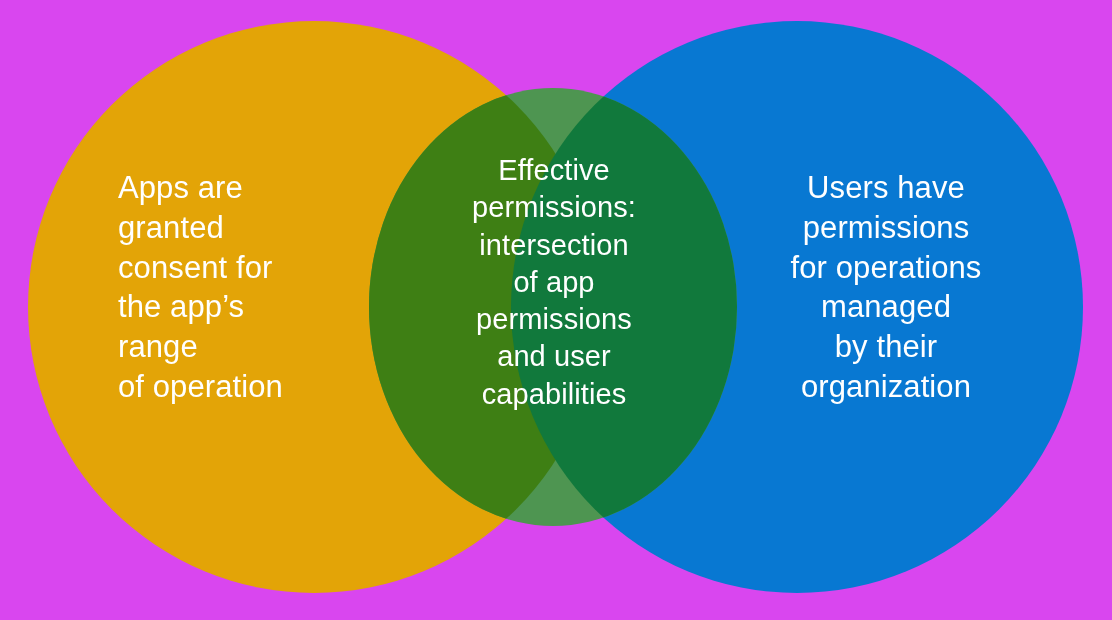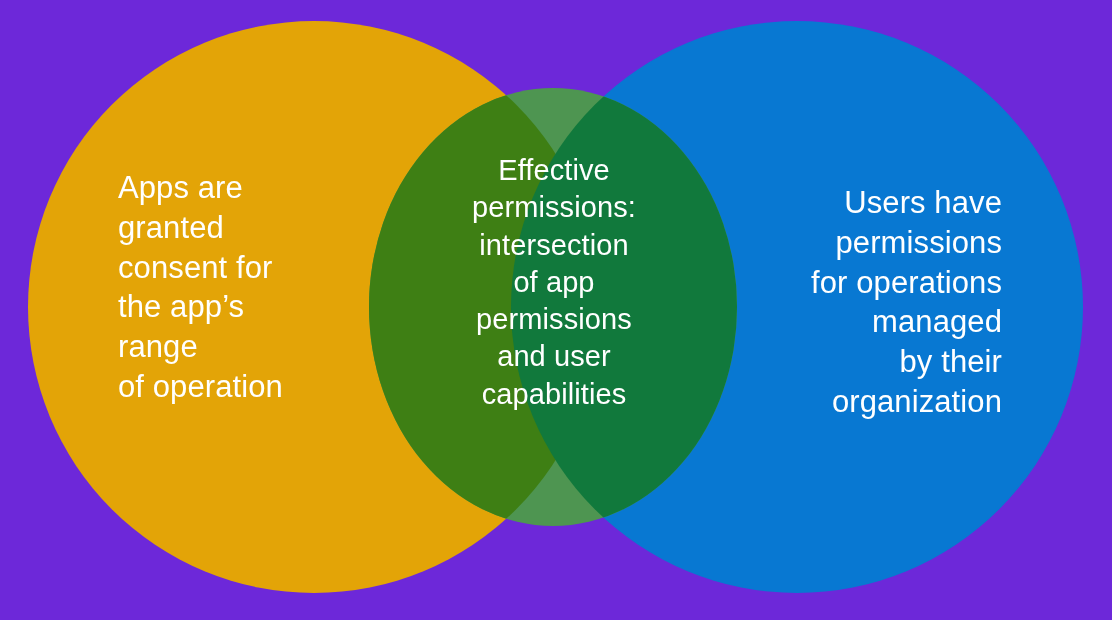--- a/index.html
+++ b/index.html
@@ -53,21 +53,21 @@
     left: 770px;
     top: 168px;
     width: 232px;
     text-align: right;
     font-size: 31px;
   }
 </style>
 </head>
 <body>
 
-<div id="stage" style="background: #6d28d9;">
+<div id="stage" style="background: #d946ef;">
 
   <svg id="venn-svg" viewBox="0 0 1112 620" xmlns="http://www.w3.org/2000/svg" aria-hidden="true">
     <defs>
       <clipPath id="clip-orange">
         <circle cx="314" cy="307" r="286"></circle>
       </clipPath>
       <clipPath id="clip-blue">
         <circle cx="797" cy="307" r="286"></circle>
       </clipPath>
       <clipPath id="clip-ellipse">
@@ -97,20 +97,20 @@
 of operation</div>
 
   <div class="label-block" id="label-center" style="color: rgb(255, 255, 255); text-align: center;">Effective
 permissions:
 intersection
 of app
 permissions
 and user
 capabilities</div>
 
-  <div class="label-block" id="label-right" style="color: rgb(255, 255, 255); text-align: right; margin-top: 15px;">Users have
+  <div class="label-block" id="label-right" style="color: rgb(255, 255, 255); text-align: center;">Users have
 permissions
 for operations
 managed
 by their
 organization</div>
 
 </div>
 
 </body></html>

